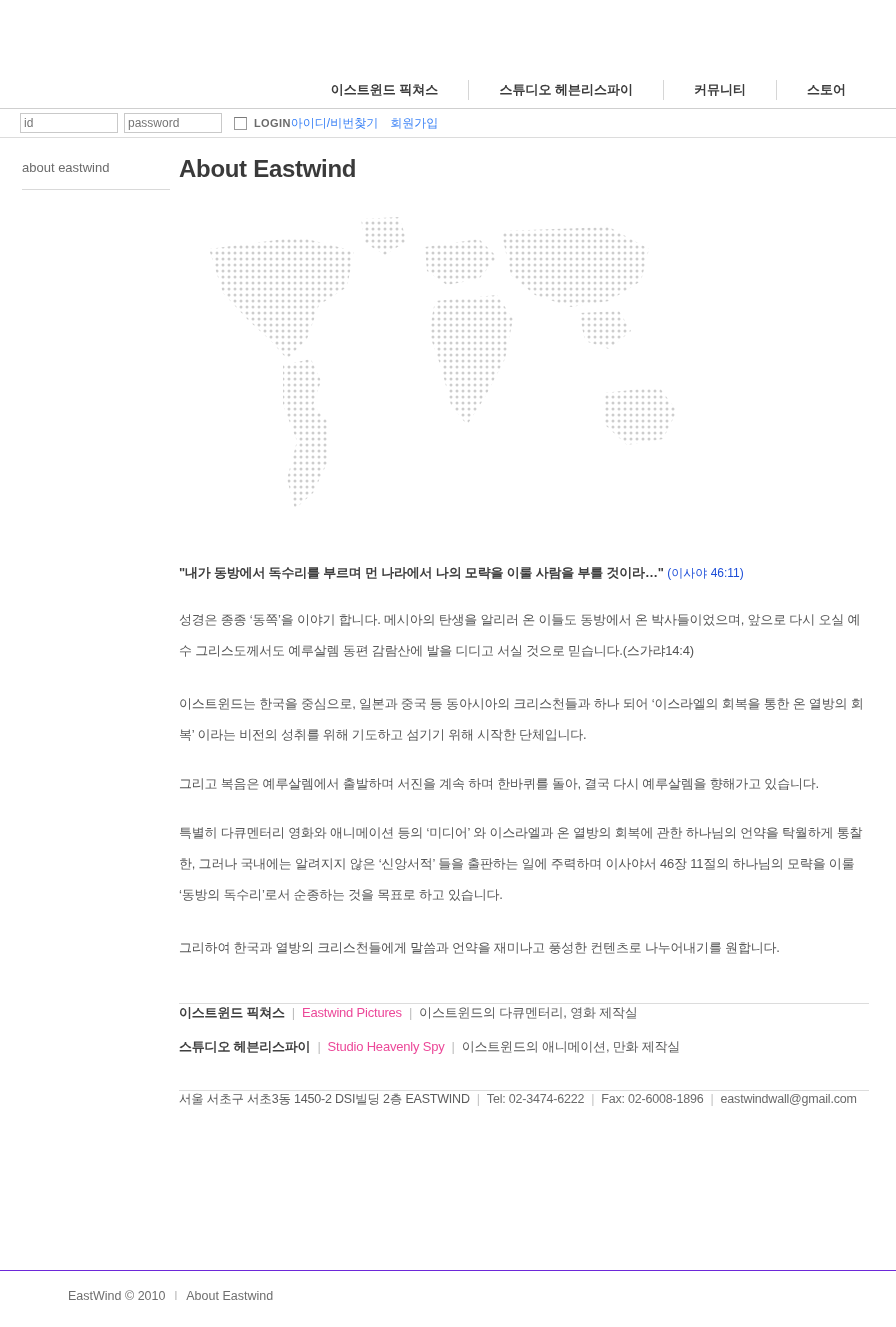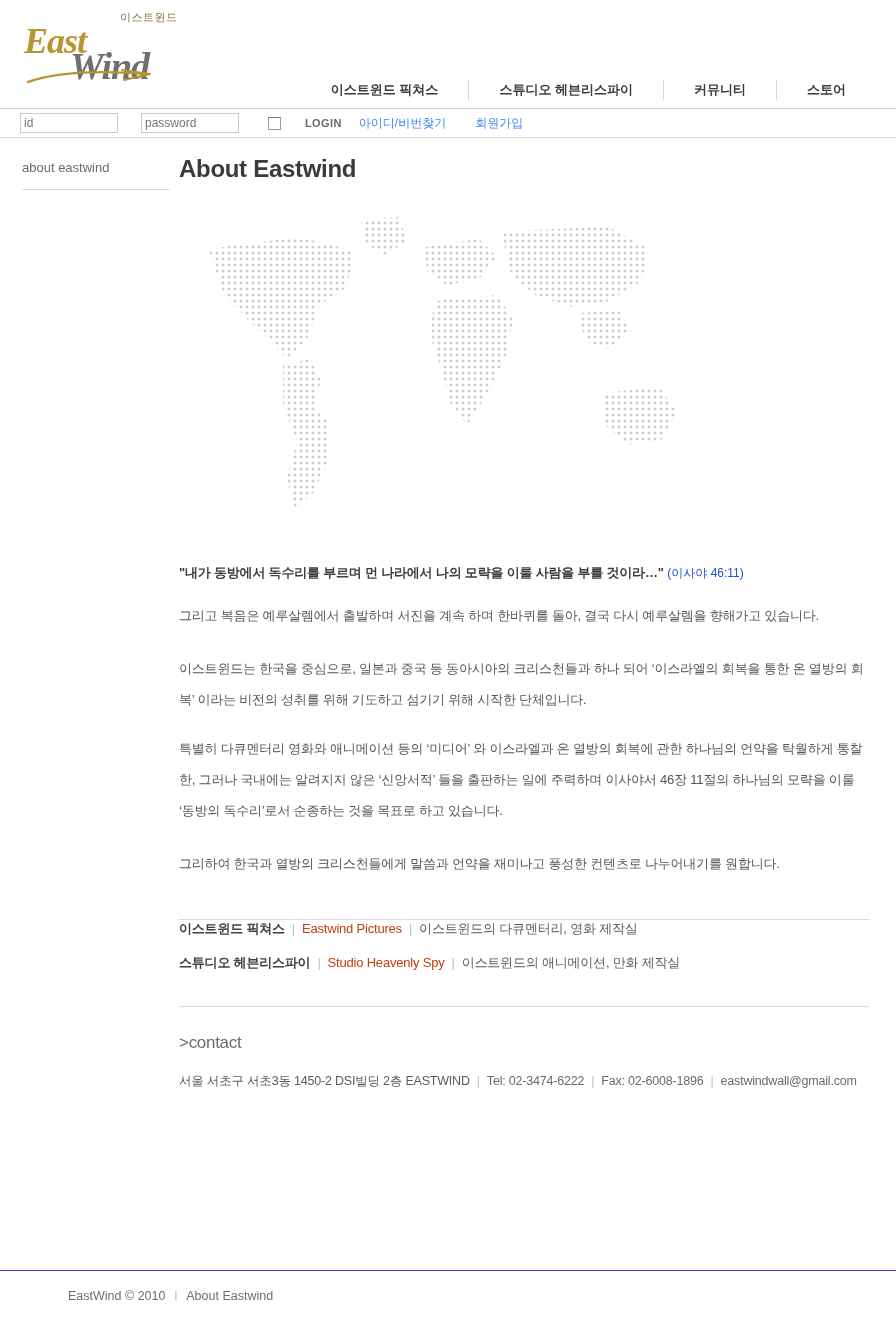--- a/index.html
+++ b/index.html
@@ -90,21 +90,21 @@
 
   
   .loginbar {
     position: relative;
     height: 28px;
     border-bottom: 1px solid #dcdcdc;
     background: #fff;
     padding-left: 20px;
     display: flex;
     align-items: center;
-    gap: 17px;
+    gap: 0;
   }
   .loginbar input.txt {
     width: 90px;
     height: 16px;
     font-size: 12px;
     color: #9a9a9a;
     border: 1px solid #c9c9c9;
     padding: 1px 3px;
     margin-right: 6px;
     font-family: "Liberation Sans", sans-serif;
@@ -214,21 +214,21 @@
   }
   .part-row .name {
     font-weight: bold;
     color: #3f3f3f;
   }
   .part-row .sep {
     color: #bdbdbd;
     padding: 0 7px;
   }
   .part-row .eng {
-    color: #c2410c;
+    color: #ec4899;
   }
   .part-row .desc {
     color: #5b5b5b;
   }
 
   .contact-line {
     font-size: 12.5px;
     color: #6a6a6a;
     letter-spacing: -0.2px;
   }
@@ -258,29 +258,20 @@
     color: #b9b9b9;
     padding: 0 9px;
   }
   .footer-inner .flink { cursor: pointer; color: #6e6e6e; }
 </style>
 </head>
 <body>
 
 <div class="header">
 
-  <div class="logo">
-    <div class="logo-kr">이스트윈드</div>
-    <div class="logo-east">East</div>
-    <div class="logo-wind">Wind</div>
-    <svg class="logo-swoosh" viewBox="0 0 140 18">
-      <path d="M2 14 C 30 4, 70 2, 120 6" stroke="#b99434" stroke-width="2.4" fill="none" stroke-linecap="round"></path>
-      <path d="M96 2 L 124 6 L 98 12" stroke="#b99434" stroke-width="2" fill="none" stroke-linecap="round" stroke-linejoin="round"></path>
-    </svg>
-  </div>
 
   <div class="topnav">
     <div class="navitem">이스트윈드 픽쳐스</div>
     <div class="navdiv"></div>
     <div class="navitem">스튜디오 헤븐리스파이</div>
     <div class="navdiv"></div>
     <div class="navitem">커뮤니티</div>
     <div class="navdiv"></div>
     <div class="navitem">스토어</div>
   </div>
@@ -329,38 +320,38 @@
         <path d="M424 184 L480 178 L498 202 L484 230 L448 236 L424 214 Z"></path>
       </g>
     </svg>
   </div>
 
   <div class="verse">
     <b>"내가 동방에서 독수리를 부르며 먼 나라에서 나의 모략을 이룰 사람을 부를 것이라…"</b>
     <span class="ref">(이사야 46:11)</span>
   </div>
 
+  <p class="para">성경은 종종 ‘동쪽’을 이야기 합니다. 메시아의 탄생을 알리러 온 이들도 동방에서 온 박사들이었으며, 앞으로 다시 오실 예수 그리스도께서도 예루살렘 동편 감람산에 발을 디디고 서실 것으로 믿습니다.(스가랴14:4)</p>
+  <p class="para">이스트윈드는 한국을 중심으로, 일본과 중국 등 동아시아의 크리스천들과 하나 되어 ‘이스라엘의 회복을 통한 온 열방의 회복’ 이라는 비전의 성취를 위해 기도하고 섬기기 위해 시작한 단체입니다.</p>
   <p class="para tight">그리고 복음은 예루살렘에서 출발하며 서진을 계속 하며 한바퀴를 돌아, 결국 다시 예루살렘을 향해가고 있습니다.</p>
-  <p class="para">이스트윈드는 한국을 중심으로, 일본과 중국 등 동아시아의 크리스천들과 하나 되어 ‘이스라엘의 회복을 통한 온 열방의 회복’ 이라는 비전의 성취를 위해 기도하고 섬기기 위해 시작한 단체입니다.</p>
   <p class="para tight">특별히 다큐멘터리 영화와 애니메이션 등의 ‘미디어’ 와 이스라엘과 온 열방의 회복에 관한 하나님의 언약을 탁월하게 통찰한, 그러나 국내에는 알려지지 않은 ‘신앙서적’ 들을 출판하는 일에 주력하며 이사야서 46장 11절의 하나님의 모략을 이룰 ‘동방의 독수리’로서 순종하는 것을 목표로 하고 있습니다.</p>
   <p class="para">그리하여 한국과 열방의 크리스천들에게 말씀과 언약을 재미나고 풍성한 컨텐츠로 나누어내기를 원합니다.</p>
 
   <hr class="hr">
 
 
   <div class="part-row">
     <span class="name">이스트윈드 픽쳐스</span><span class="sep">|</span><span class="eng">Eastwind Pictures</span><span class="sep">|</span><span class="desc">이스트윈드의 다큐멘터리, 영화 제작실</span>
   </div>
   <div class="part-row">
     <span class="name">스튜디오 헤븐리스파이</span><span class="sep">|</span><span class="eng">Studio Heavenly Spy</span><span class="sep">|</span><span class="desc">이스트윈드의 애니메이션, 만화 제작실</span>
   </div>
 
   <hr class="hr" style="margin-top:34px">
 
-  <div class="sec-head">&gt;contact</div>
 
   <div class="contact-line">
     <span class="place">서울 서초구 서초3동 1450-2 DSI빌딩 2층 EASTWIND</span><span class="sep">|</span><span>Tel: 02-3474-6222</span><span class="sep">|</span><span>Fax: 02-6008-1896</span><span class="sep">|</span><span>eastwindwall@gmail.com</span>
   </div>
 </div>
 
 <div class="footer">
   <div class="footer-inner">
     <span>EastWind © 2010</span><span class="sep">l</span><span class="flink">About Eastwind</span>
   </div>

